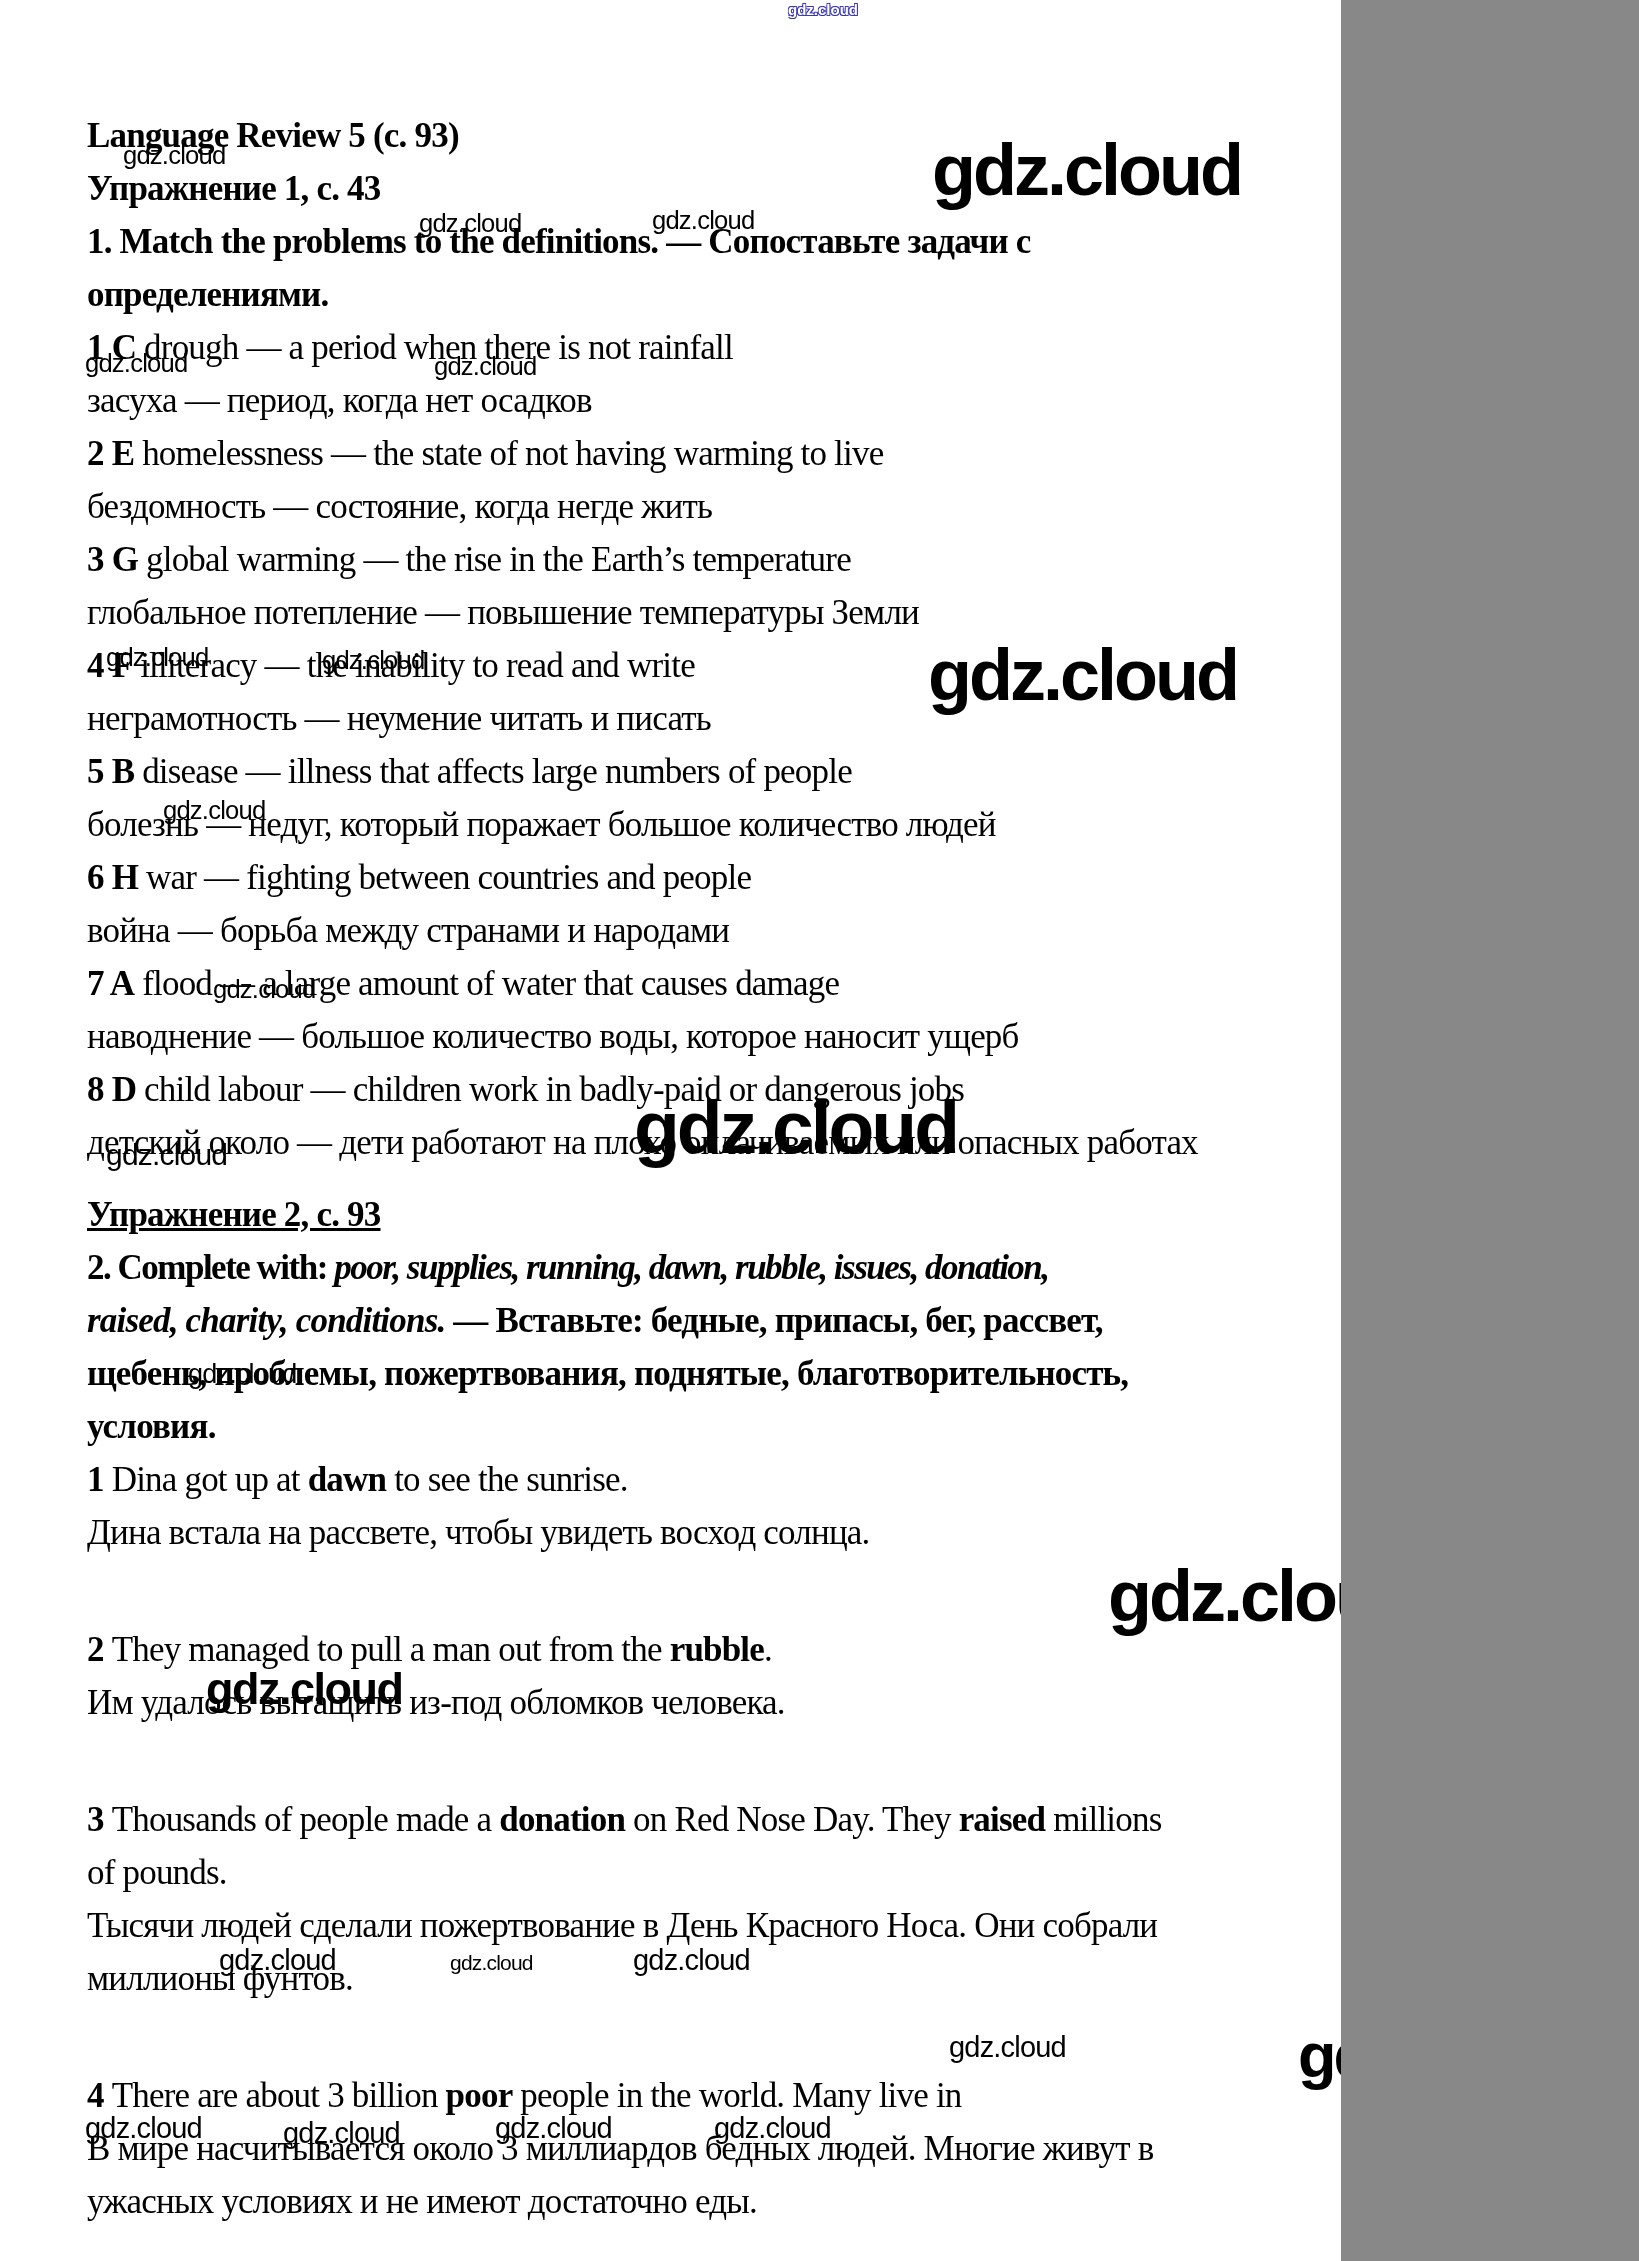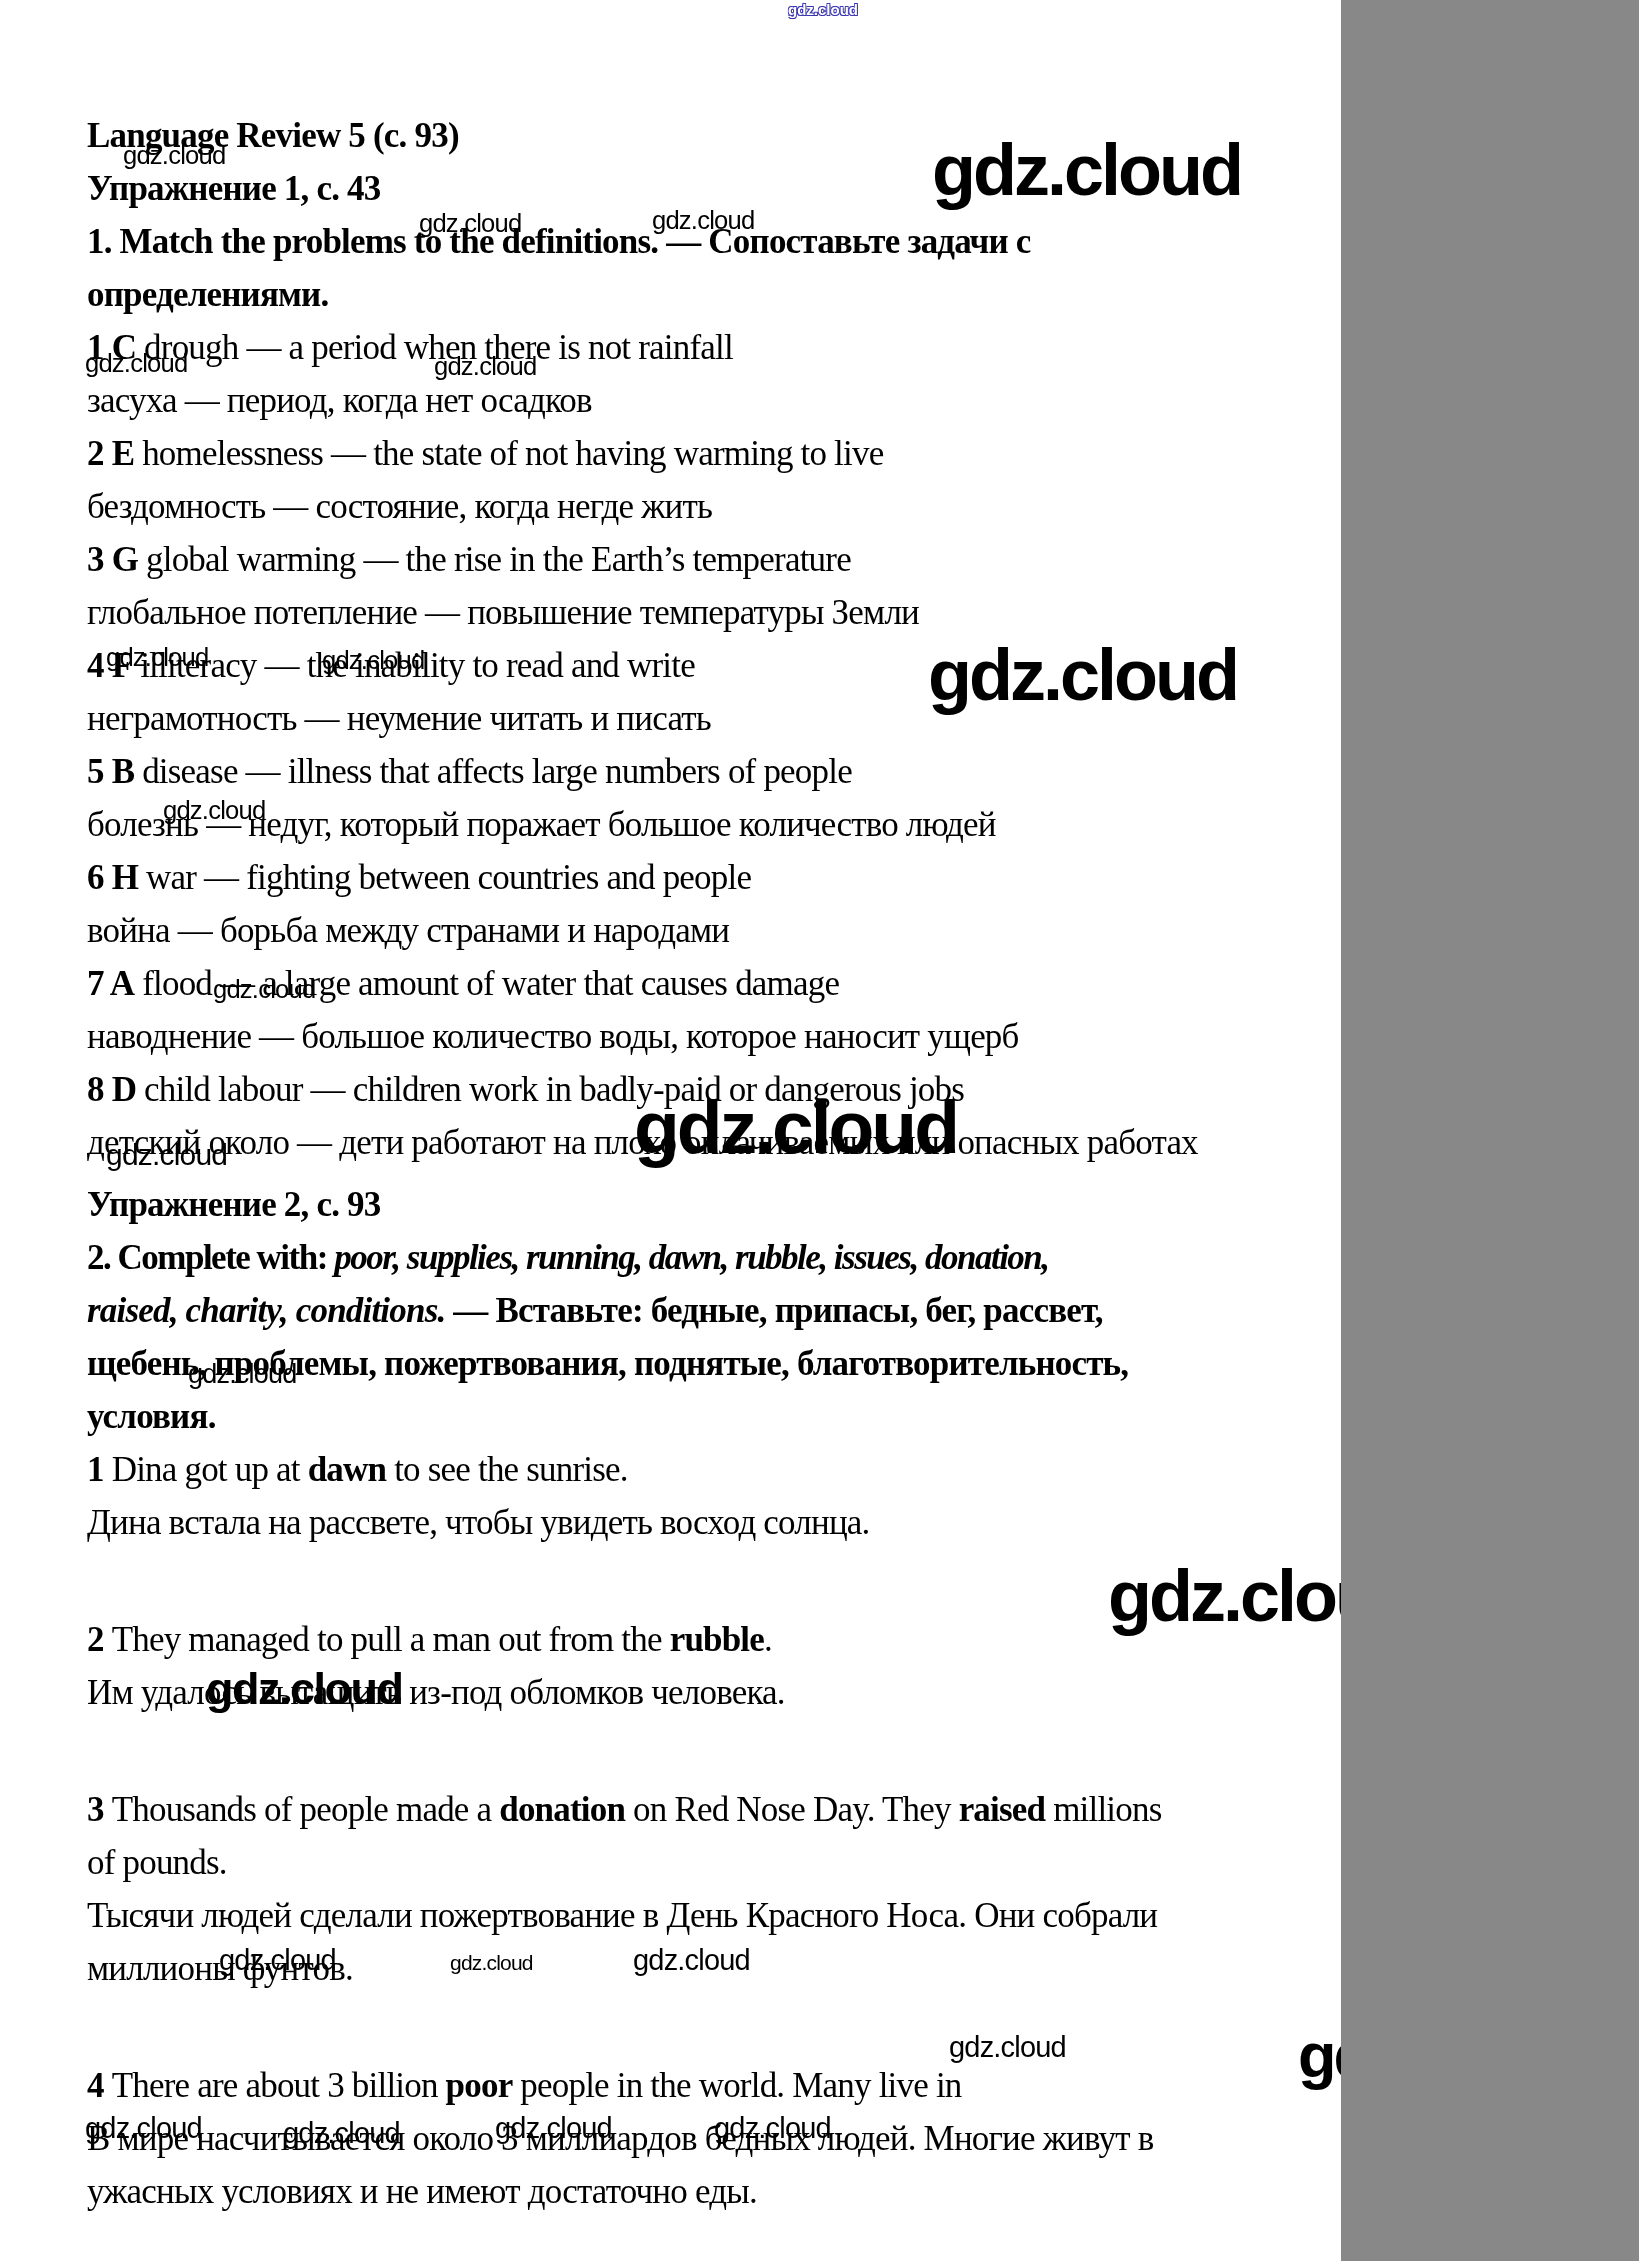--- a/index.html
+++ b/index.html
@@ -18,21 +18,21 @@
   .line{
     height:53px;line-height:53px;
     font-size:35px;
     letter-spacing:-0.8px;
     white-space:nowrap;
   }
   .b{font-weight:bold;}
   .i{font-style:italic;}
   .tight{letter-spacing:-1.5px;}
   .gap{margin-top:64px;}
-  .gap-sm{margin-top:9px;}
+  .gap-sm{margin-top:19px;text-decoration:underline;}
   .wm{
     position:absolute;
     font-family:"Liberation Sans", sans-serif;
     color:#000;
     white-space:nowrap;
     line-height:1;
   }
   .wm.small{font-weight:400;letter-spacing:-0.8px;}
   .wm.med{font-weight:700;letter-spacing:-1.5px;}
   .wm.big{font-weight:700;letter-spacing:-3px;}

